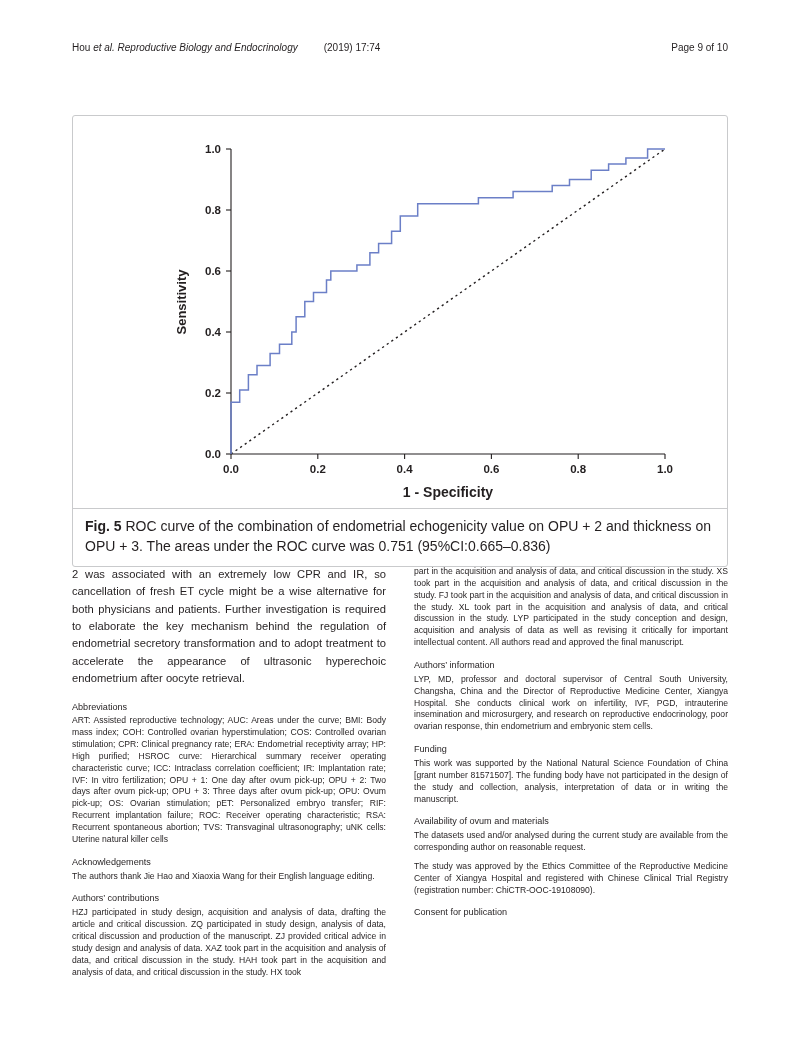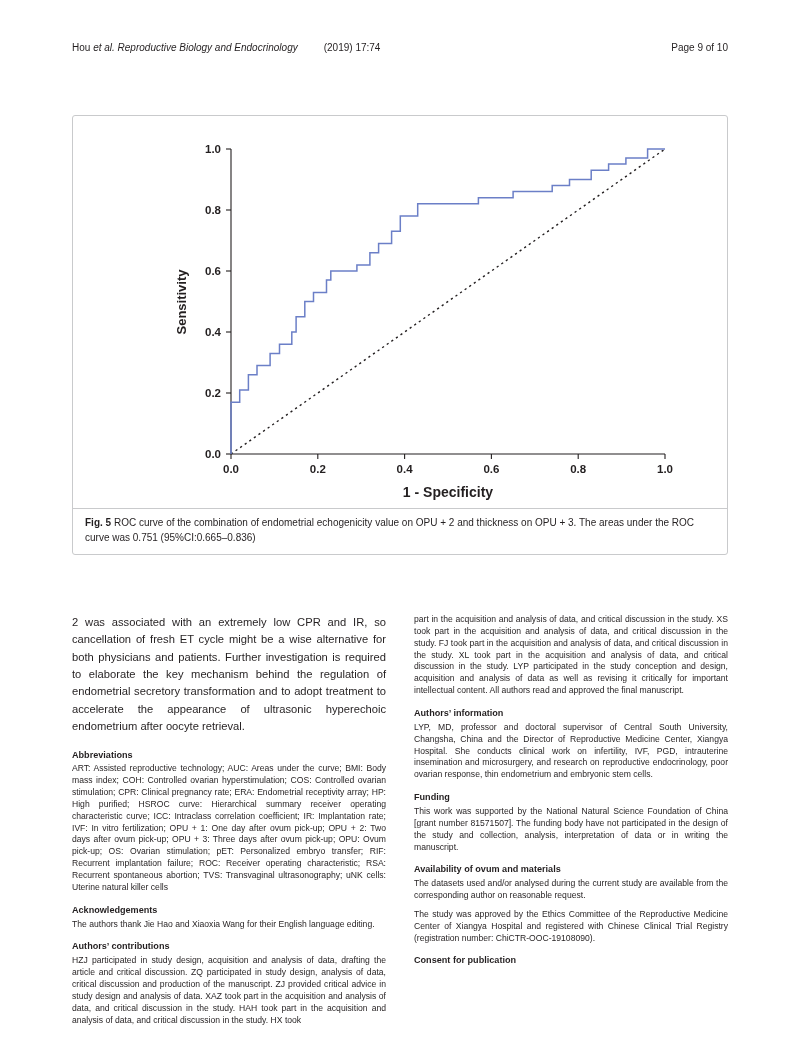--- a/index.html
+++ b/index.html
@@ -56,52 +56,51 @@
     padding: 0;
   }
   .plot-area {
     position: relative;
     width: 656px;
     height: 392px;
   }
   .caption {
     border-top: 1px solid #c9cacc;
     padding: 7px 12px 9px 12px;
-    font-size: 10px;
+    font-size: 14px;
     line-height: 1.45;
     color: #231f20;
   }
   .caption b { font-weight: bold; }
 
   
   svg.roc { display: block; }
 
   
   .col {
     position: absolute;
     width: 314px;
     font-size: 8.6px;
     line-height: 1.42;
     color: #231f20;
     text-align: justify;
-    margin-top: 48px;
   }
   .col-left { left: 72px; top: 566px; }
   .col-right { left: 414px; top: 566px; }
 
   p { margin: 0 0 7px 0; }
   .lead {
     font-size: 11.2px;
     line-height: 1.55;
     text-align: justify;
     margin-bottom: 14px;
   }
   h3.sec {
     font-size: 9.1px;
-    font-weight: bold;
+    font-weight: normal;
     margin: 11px 0 2px 0;
     line-height: 1.3;
   }
   .tight { line-height: 1.38; }
 </style>
 </head>
 <body>
 
 <div class="page">
 

